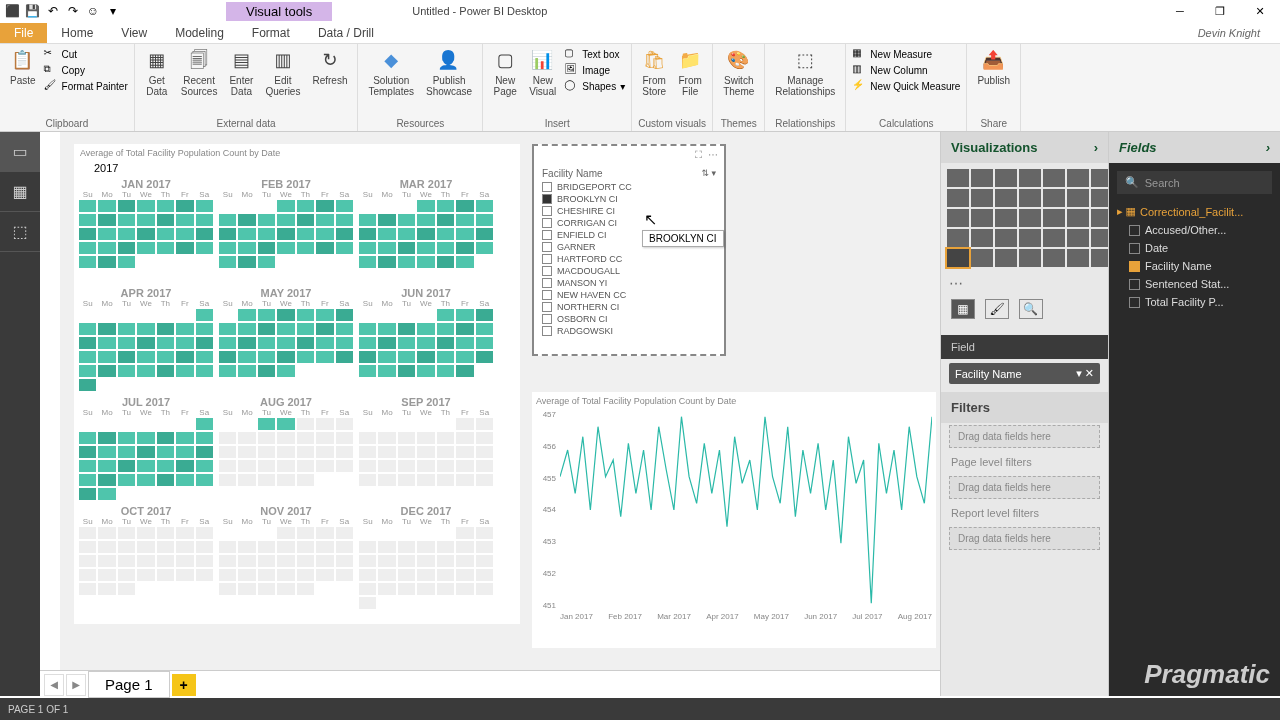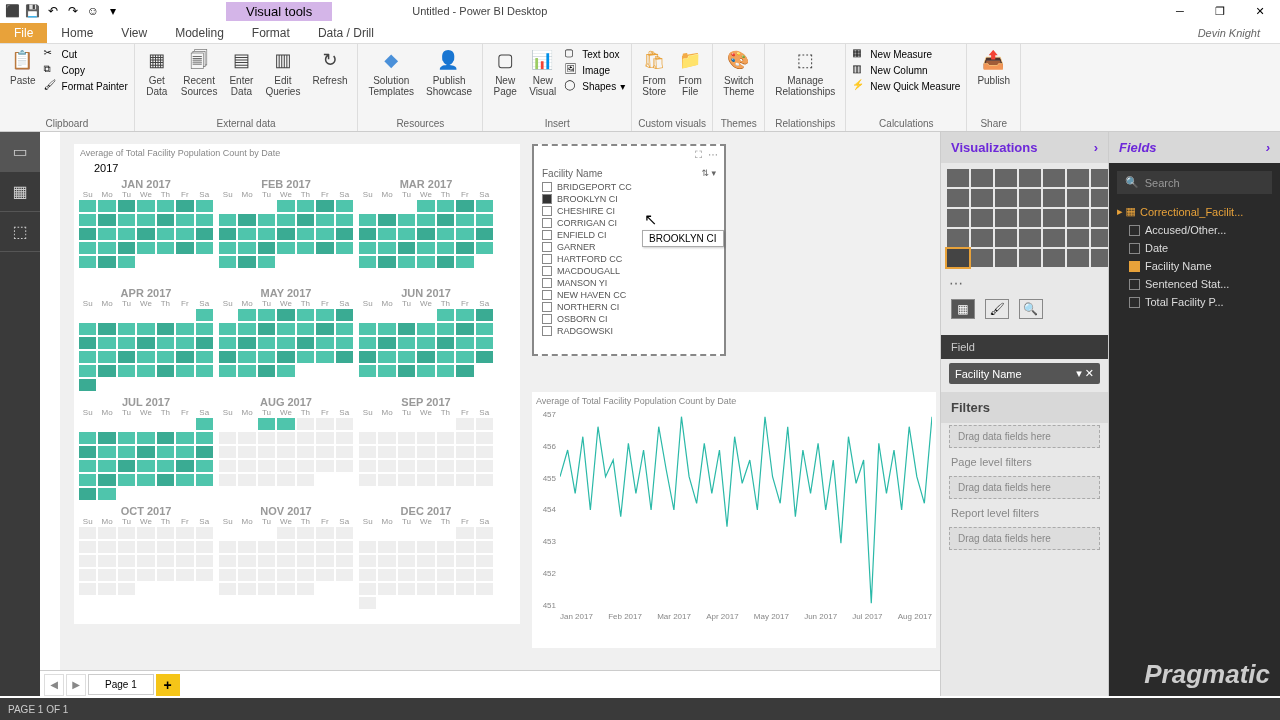--- a/index.html
+++ b/index.html
@@ -71,42 +71,42 @@
 .lc-title { font-size: 9px; color: #888; padding: 4px; }
 .lc-body { position: relative; height: 220px; }
 .lc-yaxis { position: absolute; left: 0; top: 0; bottom: 20px; width: 26px; display: flex; flex-direction: column; justify-content: space-between; font-size: 8px; color: #888; text-align: right; padding-right: 2px; padding-left: 8px; }
 .lc-plot { position: absolute; left: 28px; right: 4px; top: 0; bottom: 20px; }
 .lc-xaxis { position: absolute; left: 28px; right: 4px; bottom: 0; height: 18px; display: flex; justify-content: space-between; font-size: 8px; color: #888; }
 
 
 .rightpanes { width: 340px; display: flex; background: #e8e8e8; }
 .vizpane { width: 168px; background: #e8e8e8; border-left: 1px solid #ccc; display:flex; flex-direction:column; }
 .fieldspane { flex: 1; background: #e8e8e8; border-left: 1px solid #ccc; }
-.pane-hdr { background: #d8d8d8; padding: 8px 10px; font-size: 13px; font-weight: 600; color: #6d28d9; display: flex; justify-content: space-between; align-items: center; }
+.pane-hdr { background: #d8d8d8; padding: 8px 10px; font-size: 13px; font-weight: 600; color: #14532d; display: flex; justify-content: space-between; align-items: center; }
 .viz-gallery { display: grid; grid-template-columns: repeat(7, 22px); gap: 2px; padding: 6px; }
 .viz-gallery div { width: 22px; height: 18px; background: #666; cursor: pointer; }
 .viz-gallery div.sel { outline: 2px solid #e8a23a; background: #444; }
 .viz-tabs { display: flex; gap: 10px; padding: 6px 10px; }
 .viz-tabs span { width: 24px; height: 20px; display:inline-flex; align-items:center; justify-content:center; border:1px solid #888; cursor:pointer; font-size:12px; }
 .field-section { padding: 6px 10px; font-size: 11px; color: #ccc; background:#3a3a3a;margin-top:10px; }
 .field-well { margin: 4px 8px; background: #555; color: #fff; font-size: 11px; padding: 4px 6px; display: flex; justify-content: space-between; align-items: center; border-radius:2px; }
 .filters-hdr { padding: 8px 10px; font-size: 13px; font-weight: 600; background: #d8d8d8; color:#444; margin-top:4px; }
 .filter-row { padding: 6px 10px; font-size: 11px; color: #888; }
 .filter-drop { margin: 2px 8px; padding: 5px 8px; font-size: 10px; color: #888; border: 1px dashed #aaa; background:#ddd; }
 
 .search-box { margin: 8px; background: #3a3a3a; padding: 5px 8px; color: #999; font-size: 11px; display:flex; align-items:center; gap:6px; }
 .table-entry { padding: 3px 8px; font-size: 11px; color: #e8a23a; display:flex; align-items:center; gap:4px; cursor:pointer; }
 .field-entry { padding: 3px 20px 3px 20px; font-size: 11px; color: #ddd; display:flex; align-items:center; gap:5px; cursor:pointer; }
 .field-entry .fchk { width:11px; height:11px; border:1px solid #888; display:inline-block; }
 .field-entry .fchk.on { background:#e8a23a; border-color:#e8a23a; }
 
 
 .page-tabs { position: absolute; bottom: 22px; left: 40px; right: 340px; height: 28px; background: #fff; border-top: 1px solid #ccc; display: flex; align-items: center; gap: 2px; padding-left: 4px; }
 .page-nav { width: 20px; height: 22px; display:flex; align-items:center; justify-content:center; color:#888; cursor:pointer; border:1px solid #ddd; font-size:10px; }
-.page-tab { padding: 4px 16px; background: #fff; border: 1px solid #ccc; font-size: 10px; cursor: pointer; }
+.page-tab { padding: 4px 16px; background: #fff; border: 1px solid #ccc; font-size: 15px; cursor: pointer; }
 .page-add { width: 24px; height: 22px; background: #f5c518; display:flex; align-items:center; justify-content:center; font-size:14px; font-weight:bold; cursor:pointer; }
 
 .statusbar { position: absolute; bottom: 0; left: 0; right: 0; height: 22px; background: #3a3a3a; color: #ccc; font-size: 10px; display: flex; align-items: center; padding: 0 8px; }
 
 .watermark { position: absolute; right: 10px; bottom: 30px; font-size: 26px; font-weight: bold; font-style: italic; color: #ccc; pointer-events:none; }
 .cursor { position: absolute; font-size: 16px; pointer-events:none; }
 </style>
 </head>
 <body>
 

